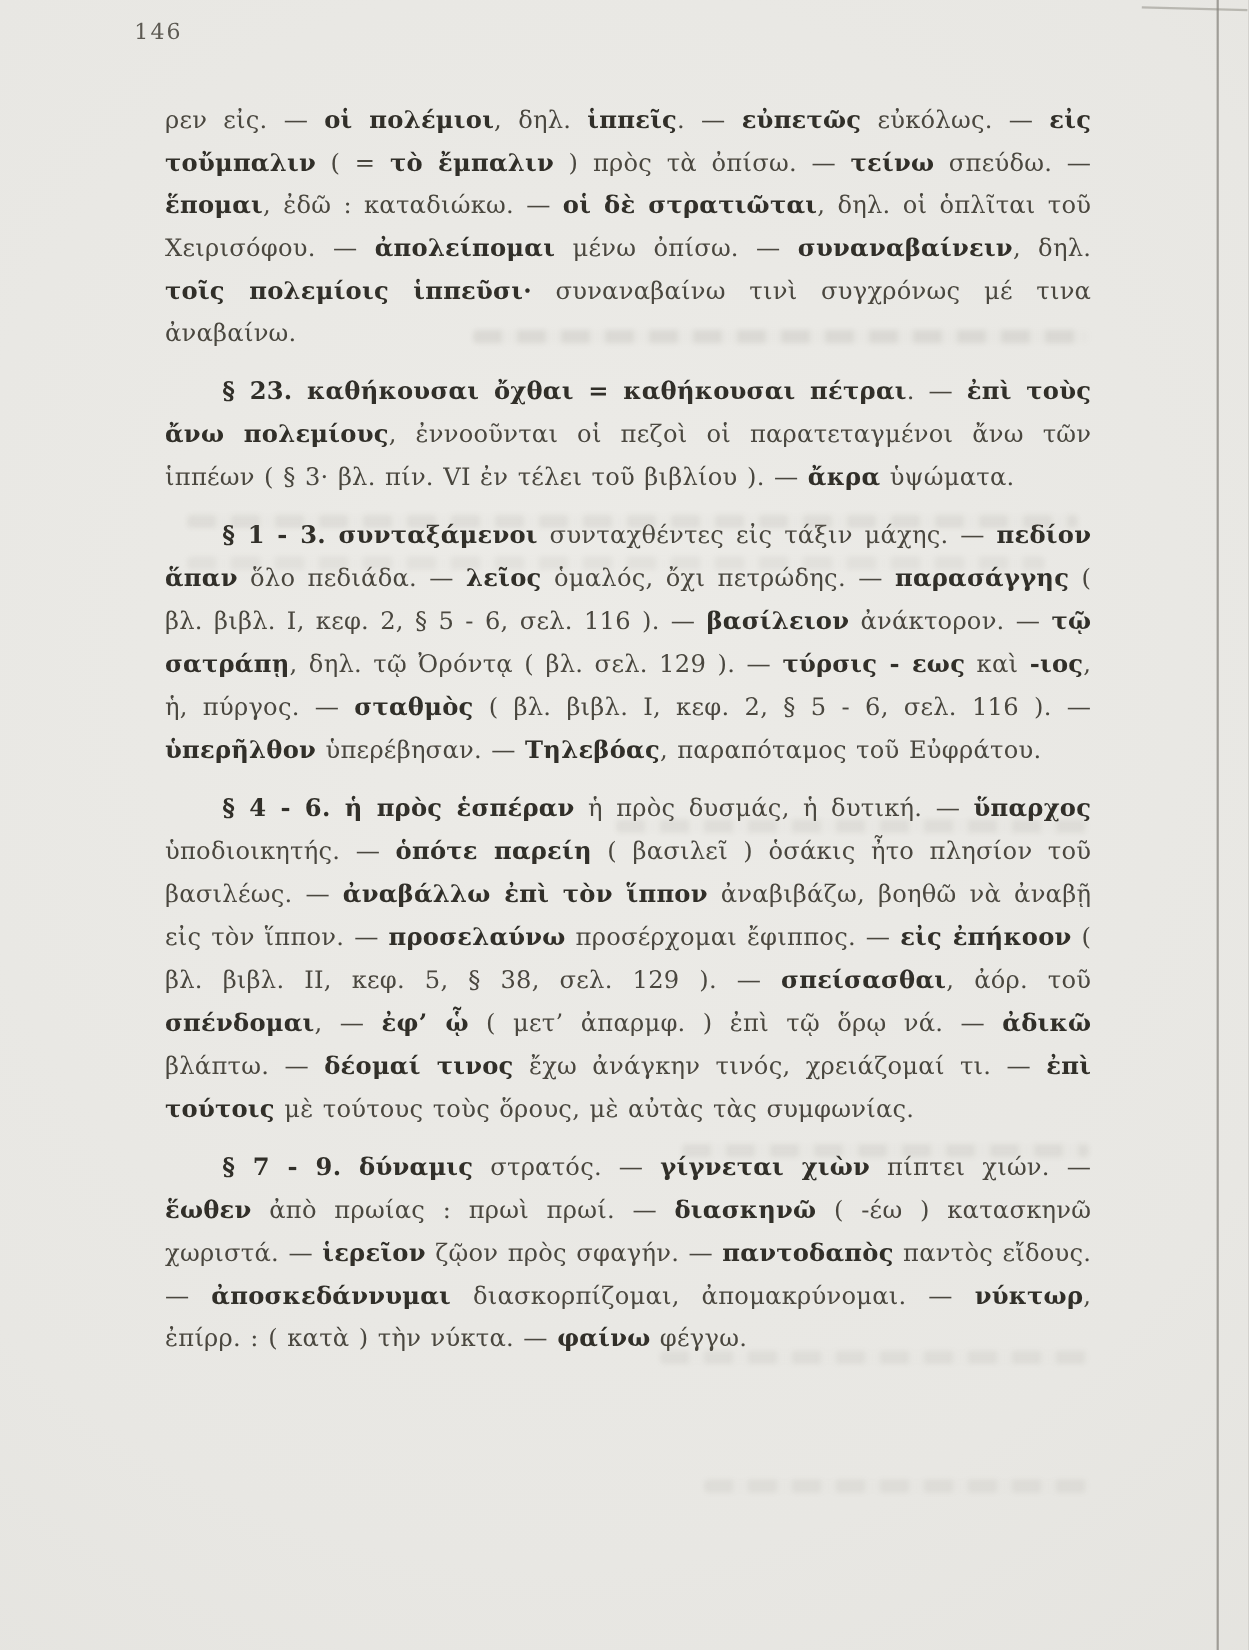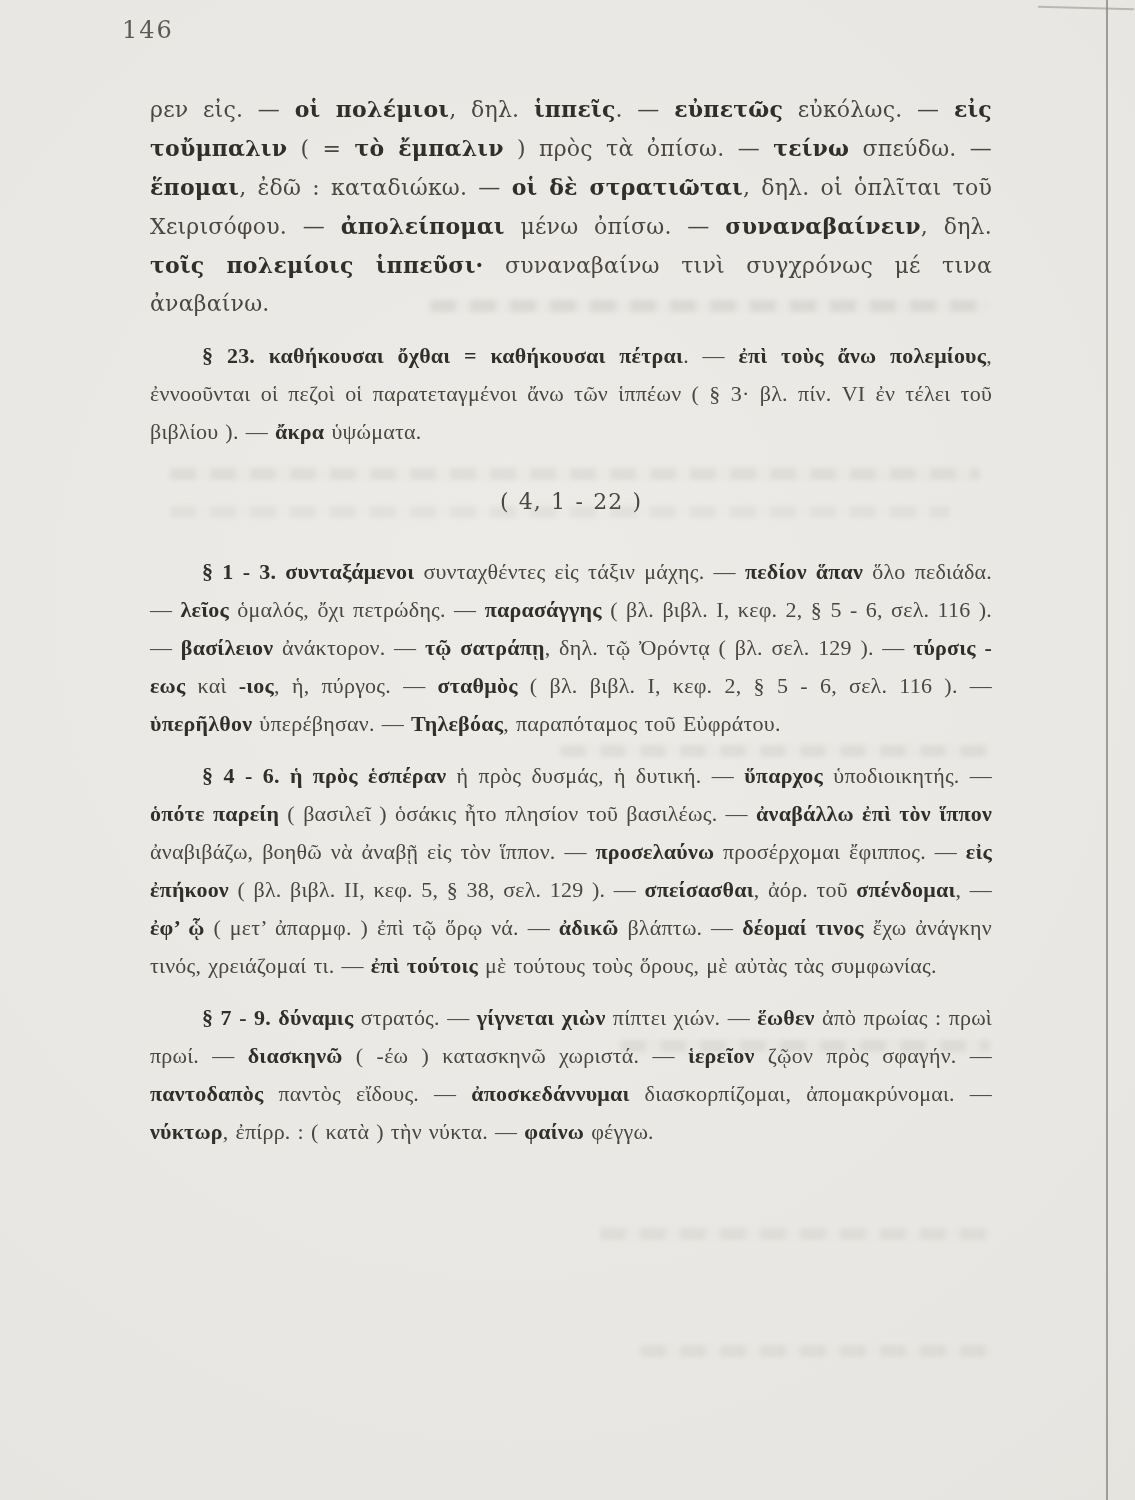--- a/index.html
+++ b/index.html
@@ -15,40 +15,40 @@
     background:
       radial-gradient(ellipse 120% 100% at 45% 40%, #ecebe7 0%, #e8e7e3 55%, #e1e0db 100%);
     font-family: "DejaVu Serif", "Liberation Serif", serif;
     color: #4a473f;
     overflow: hidden;
   }
   .page-number {
     position: absolute;
     top: 16px;
     left: 122px;
-    font-size: 24px;
+    font-size: 20px;
     letter-spacing: 2px;
     color: #5d5a53;
   }
   .text-block {
     position: absolute;
     top: 90px;
     left: 150px;
     width: 842px;
     font-size: 22px;
     line-height: 38px;
     text-align: justify;
     letter-spacing: 0.01em;
     word-spacing: 0.06em;
   }
   .para {
     margin: 14px 0 0 0;
   }
   .para:first-child { margin-top: 0; }
-  .para.indent { text-indent: 52px; font-family: Liberation Serif, serif; }
+  .para.indent { text-indent: 52px; }
   .para.heading {
     text-align: center;
     text-indent: 0;
     margin: 32px 0;
     letter-spacing: 1px;
   }
   .b {
     font-weight: 700;
     color: #312f29;
   }
@@ -93,21 +93,20 @@
 </style>
 </head>
 <body>
 
 <div class="page">
   <div class="page-number">146</div>
 
   <div class="text-block">
       <p class="para"><span class="n">ρεν εἰς. — </span><span class="b">οἱ πολέμιοι</span><span class="n">, δηλ. </span><span class="b">ἱππεῖς</span><span class="n">. — </span><span class="b">εὐπετῶς</span><span class="n"> εὐκόλως. — </span><span class="b">εἰς τοὔμπαλιν</span><span class="n"> ( = </span><span class="b">τὸ ἔμπαλιν</span><span class="n"> ) πρὸς τὰ ὀπίσω. — </span><span class="b">τείνω</span><span class="n"> σπεύδω. — </span><span class="b">ἕπομαι</span><span class="n">, ἐδῶ : καταδιώκω. — </span><span class="b">οἱ δὲ στρατιῶται</span><span class="n">, δηλ. οἱ ὁπλῖται τοῦ Χειρισόφου. — </span><span class="b">ἀπολείπομαι</span><span class="n"> μένω ὀπίσω. — </span><span class="b">συναναβαίνειν</span><span class="n">, δηλ. </span><span class="b">τοῖς πολεμίοις ἱππεῦσι·</span><span class="n"> συναναβαίνω τινὶ συγχρόνως μέ τινα ἀναβαίνω.</span></p>
       <p class="para indent"><span class="b">§ 23. καθήκουσαι ὄχθαι = καθήκουσαι πέτραι</span><span class="n">. — </span><span class="b">ἐπὶ τοὺς ἄνω πολεμίους</span><span class="n">, ἐννοοῦνται οἱ πεζοὶ οἱ παρατεταγμένοι ἄνω τῶν ἱππέων ( § 3· βλ. πίν. VI ἐν τέλει τοῦ βιβλίου ). — </span><span class="b">ἄκρα</span><span class="n"> ὑψώματα.</span></p>
-      <p class="para heading"><span class="n">( 4, 1 - 22 )</span></p>
       <p class="para indent"><span class="b">§ 1 - 3. συνταξάμενοι</span><span class="n"> συνταχθέντες εἰς τάξιν μάχης. — </span><span class="b">πεδίον ἅπαν</span><span class="n"> ὅλο πεδιάδα. — </span><span class="b">λεῖος</span><span class="n"> ὁμαλός, ὄχι πετρώδης. — </span><span class="b">παρασάγγης</span><span class="n"> ( βλ. βιβλ. I, κεφ. 2, § 5 - 6, σελ. 116 ). — </span><span class="b">βασίλειον</span><span class="n"> ἀνάκτορον. — </span><span class="b">τῷ σατράπῃ</span><span class="n">, δηλ. τῷ Ὀρόντᾳ ( βλ. σελ. 129 ). — </span><span class="b">τύρσις - εως</span><span class="n"> καὶ </span><span class="b">-ιος</span><span class="n">, ἡ, πύργος. — </span><span class="b">σταθμὸς</span><span class="n"> ( βλ. βιβλ. I, κεφ. 2, § 5 - 6, σελ. 116 ). — </span><span class="b">ὑπερῆλθον</span><span class="n"> ὑπερέβησαν. — </span><span class="b">Τηλεβόας</span><span class="n">, παραπόταμος τοῦ Εὐφράτου.</span></p>
       <p class="para indent"><span class="b">§ 4 - 6. ἡ πρὸς ἑσπέραν</span><span class="n"> ἡ πρὸς δυσμάς, ἡ δυτική. — </span><span class="b">ὕπαρχος</span><span class="n"> ὑποδιοικητής. — </span><span class="b">ὁπότε παρείη</span><span class="n"> ( βασιλεῖ ) ὁσάκις ἦτο πλησίον τοῦ βασιλέως. — </span><span class="b">ἀναβάλλω ἐπὶ τὸν ἵππον</span><span class="n"> ἀναβιβάζω, βοηθῶ νὰ ἀναβῇ εἰς τὸν ἵππον. — </span><span class="b">προσελαύνω</span><span class="n"> προσέρχομαι ἔφιππος. — </span><span class="b">εἰς ἐπήκοον</span><span class="n"> ( βλ. βιβλ. II, κεφ. 5, § 38, σελ. 129 ). — </span><span class="b">σπείσασθαι</span><span class="n">, ἀόρ. τοῦ </span><span class="b">σπένδομαι</span><span class="n">, — </span><span class="b">ἐφ’ ᾧ</span><span class="n"> ( μετ’ ἀπαρμφ. ) ἐπὶ τῷ ὅρῳ νά. — </span><span class="b">ἀδικῶ</span><span class="n"> βλάπτω. — </span><span class="b">δέομαί τινος</span><span class="n"> ἔχω ἀνάγκην τινός, χρειάζομαί τι. — </span><span class="b">ἐπὶ τούτοις</span><span class="n"> μὲ τούτους τοὺς ὅρους, μὲ αὐτὰς τὰς συμφωνίας.</span></p>
       <p class="para indent"><span class="b">§ 7 - 9. δύναμις</span><span class="n"> στρατός. — </span><span class="b">γίγνεται χιὼν</span><span class="n"> πίπτει χιών. — </span><span class="b">ἕωθεν</span><span class="n"> ἀπὸ πρωίας : πρωὶ πρωί. — </span><span class="b">διασκηνῶ</span><span class="n"> ( -έω ) κατασκηνῶ χωριστά. — </span><span class="b">ἱερεῖον</span><span class="n"> ζῷον πρὸς σφαγήν. — </span><span class="b">παντοδαπὸς</span><span class="n"> παντὸς εἴδους. — </span><span class="b">ἀποσκεδάννυμαι</span><span class="n"> διασκορπίζομαι, ἀπομακρύνομαι. — </span><span class="b">νύκτωρ</span><span class="n">, ἐπίρρ. : ( κατὰ ) τὴν νύκτα. — </span><span class="b">φαίνω</span><span class="n"> φέγγω.</span></p>
     </div>
 
   <div class="ghost ghost-1"></div>
   <div class="ghost ghost-2"></div>
   <div class="ghost ghost-3"></div>
   <div class="ghost ghost-4"></div>
   <div class="ghost ghost-5"></div>

